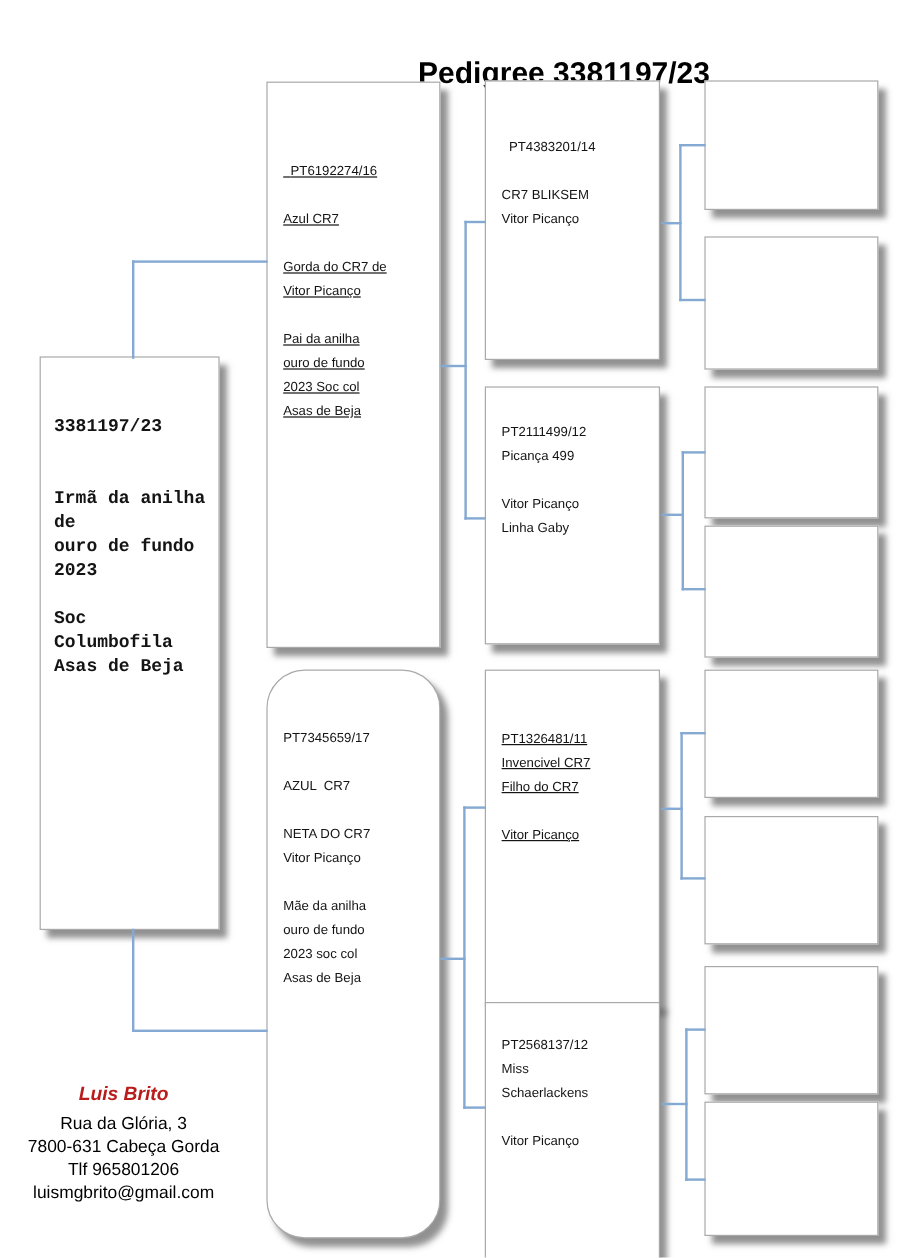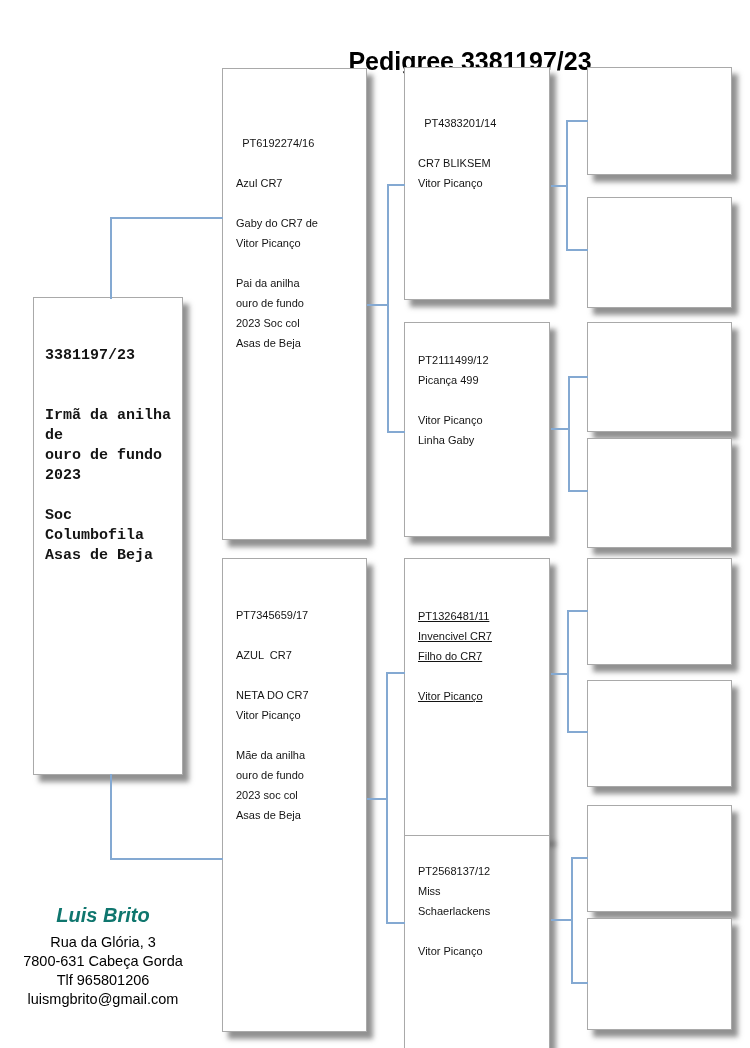--- a/index.html
+++ b/index.html
@@ -36,41 +36,41 @@
     box-shadow: 6px 7px 5px rgba(55,55,55,0.55);
     font-size: 11px;
     line-height: 20px;
     padding-left: 13px;
     padding-right: 5px;
     color: var(--text);
   }
   .box-line { white-space: pre-wrap; min-height: 20px; }
 
   .subject { padding-top: 48px; padding-left: 11px; font-weight: bold; font-size: 15px; font-family: Liberation Mono, monospace; }
-  .father  { padding-top: 64px; }
+  .father  { padding-top: 64px; text-decoration: underline; }
   .mother  { padding-top: 46px; }
   .g1 { padding-top: 45px; }
   .g2 { padding-top: 27px; }
   .g3 { padding-top: 47px; }
   .g4 { padding-top: 25px; margin-top: 28px; }
 
   .cline { position: absolute; background: var(--connector); }
   .cline.h { height: 2px; }
   .cline.v { width: 2px; }
 
   .footer {
     position: absolute;
     left: 5px; top: 904px; width: 196px;
     text-align: center;
   }
   .fname {
-    font-size: 20px;
+    font-size: 16px;
     font-weight: bold;
     font-style: italic;
-    color: #0f766e;
+    color: #b91c1c;
     margin-bottom: 6px;
   }
   .fline { font-size: 14.5px; line-height: 19px; color: #000; }
 </style>
 </head>
 <body>
 
 <div class="page">
 
   <div class="title">Pedigree 3381197/23</div>
@@ -85,29 +85,29 @@
       <div class="box-line"></div>
       <div class="box-line">Soc Columbofila</div>
       <div class="box-line">Asas de Beja</div>
     </div>
 
   <div class="pbox father" style="left:222px; top:68px; width:145px; height:472px;">
       <div class="box-line">  PT6192274/16</div>
       <div class="box-line"></div>
       <div class="box-line">Azul CR7</div>
       <div class="box-line"></div>
-      <div class="box-line">Gaby do CR7 de</div>
+      <div class="box-line">Gorda do CR7 de</div>
       <div class="box-line">Vitor Picanço</div>
       <div class="box-line"></div>
       <div class="box-line">Pai da anilha</div>
       <div class="box-line">ouro de fundo</div>
       <div class="box-line">2023 Soc col</div>
       <div class="box-line">Asas de Beja</div>
     </div>
-  <div class="pbox mother" style="left:222px; top:558px; width:145px; height:474px;">
+  <div class="pbox mother" style="left:222px; top:558px; width:145px; height:474px;border-radius:32px;">
       <div class="box-line">PT7345659/17</div>
       <div class="box-line"></div>
       <div class="box-line">AZUL  CR7</div>
       <div class="box-line"></div>
       <div class="box-line">NETA DO CR7</div>
       <div class="box-line">Vitor Picanço</div>
       <div class="box-line"></div>
       <div class="box-line">Mãe da anilha</div>
       <div class="box-line">ouro de fundo</div>
       <div class="box-line">2023 soc col</div>

